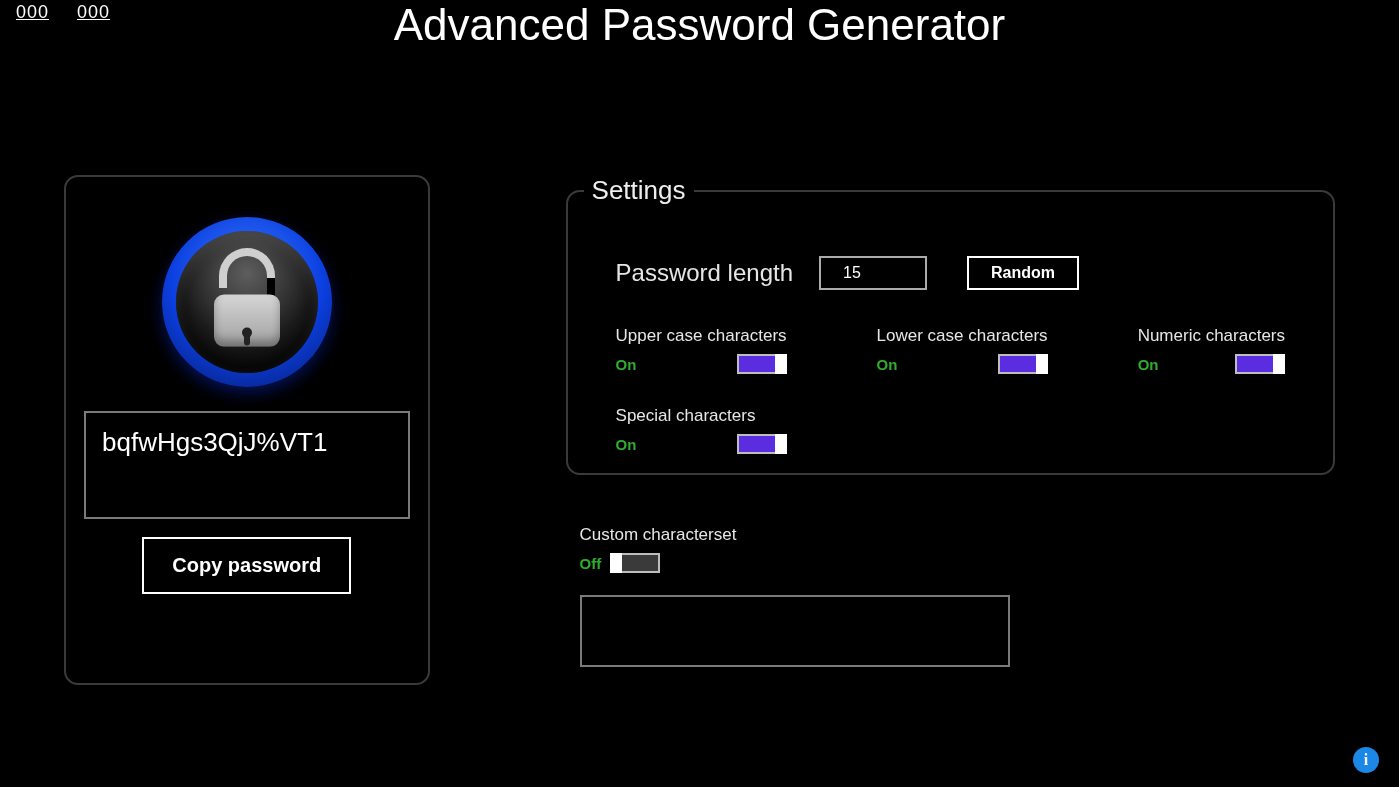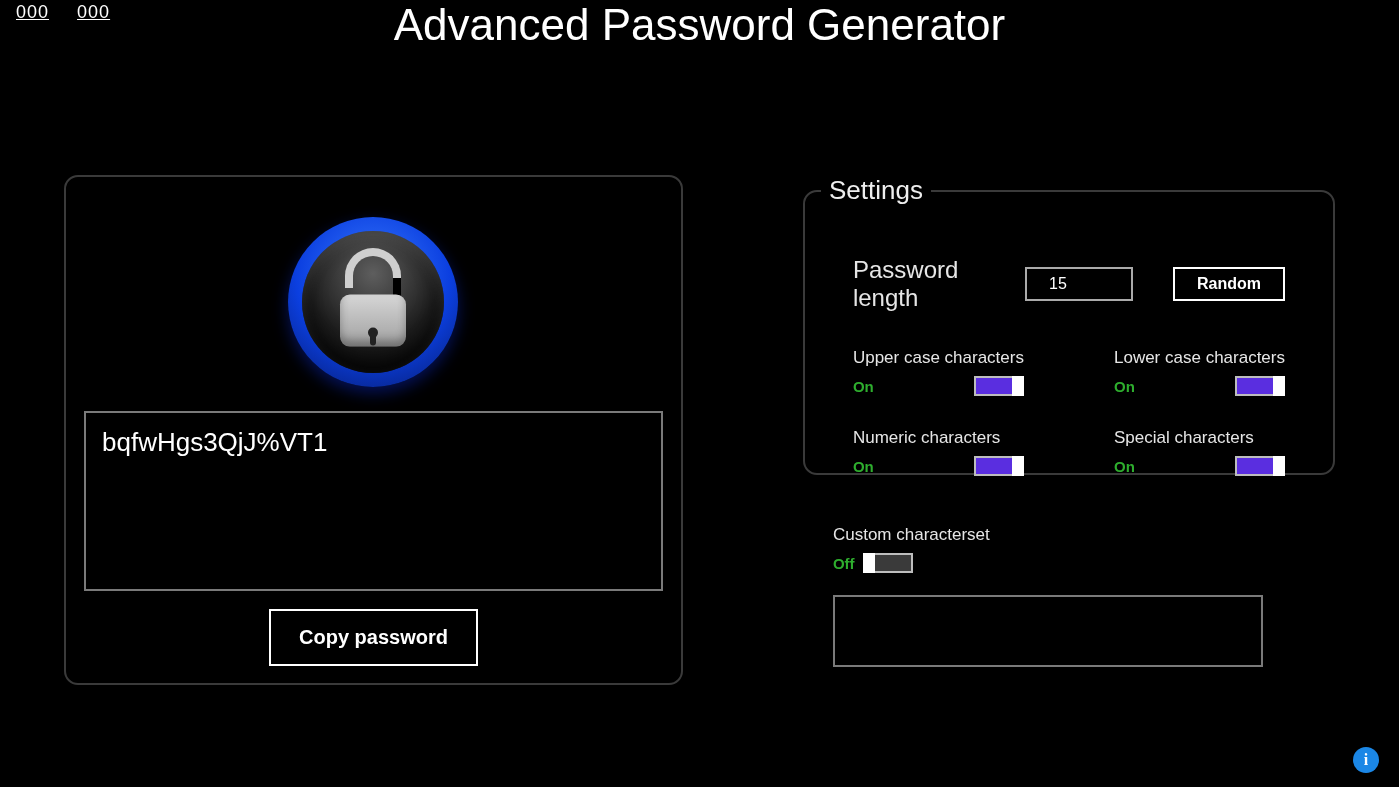--- a/index.html
+++ b/index.html
@@ -3,45 +3,45 @@
 <meta charset="utf-8">
 <style>
   * { box-sizing: border-box; margin: 0; padding: 0; }
   html, body { width: 1399px; height: 787px; background: #000; color: #fff; font-family: "Segoe UI", Arial, sans-serif; overflow: hidden; }
   .topnums { position: absolute; top: 2px; left: 16px; font-size: 18px; font-weight: 300; letter-spacing: 1px; display: flex; gap: 28px; text-decoration: underline; }
   .title { text-align: center; font-size: 44px; font-weight: 300; }
   .panels { display: flex; gap: 120px; margin-top: 125px; padding: 0 64px; }
   fieldset.panel { position: relative; border: 2px solid #3a3a3a; border-radius: 14px; padding: 30px 18px 20px 18px; background: transparent; }
   fieldset.panel > legend { font-size: 26px; font-weight: 300; color: #eee; padding: 0 8px; margin-left: -2px; }
   .panel-left { width: 620px; height: 510px; }
-  .panel-right { width: 530px; height: 300px; }
+  .panel-right { width: 530px; height: 300px; margin-left: 16px; }
 
   
   .lock-wrap { display:flex; justify-content:center; margin-top:10px; margin-bottom:24px; }
   .lock { width: 170px; height: 170px; position: relative; }
   .ring-outer { position:absolute; inset:0; border-radius:50%; background: radial-gradient(circle at 50% 35%, #3a7bff 0%, #0b3fe0 55%, #061a6c 100%); box-shadow: 0 6px 16px rgba(10,40,200,.45); }
   .ring-inner { position:absolute; inset:14px; border-radius:50%; background: radial-gradient(circle at 50% 30%, #5e5e5e 0%, #1d1d1d 55%, #000 100%); box-shadow: inset 0 6px 14px rgba(255,255,255,.15), inset 0 -10px 22px rgba(0,0,0,.8); }
   .lock-body { position:absolute; left:50%; top:52%; transform:translate(-50%,-20%); width:66px; height:52px; border-radius:10px; background:linear-gradient(#d6d6d6,#9f9f9f); box-shadow: inset 0 -6px 8px rgba(0,0,0,.3); }
   .lock-keyhole { position:absolute; left:50%; top:62%; transform:translateX(-50%); width:10px; height:10px; background:#222; border-radius:50%; }
   .lock-keyslot { position:absolute; left:50%; top:70%; transform:translateX(-50%); width:6px; height:14px; background:#222; border-radius:3px; }
   .shackle { position:absolute; left:50%; top:18%; transform:translateX(-50%); width:56px; height:40px; border:8px solid #cfcfcf; border-bottom:none; border-radius:28px 28px 0 0; }
   .shackle::after { content:""; position:absolute; right:-8px; top:22px; width:8px; height:18px; background:#000; }
 
-  .pwd-box { border: 2px solid #7a7a7a; height: 180px; padding: 14px 16px; font-size: 26px; color:#fff; background: transparent; width: 100%; resize: none; overflow: hidden; }
+  .pwd-box { border: 2px solid #7a7a7a; height: 108px; padding: 14px 16px; font-size: 26px; color:#fff; background: transparent; width: 100%; resize: none; overflow: hidden; }
   .copy-row { display:flex; justify-content:center; margin-top: 18px; }
   .btn { border: 2px solid #fff; background: transparent; color:#fff; font-size: 20px; font-weight: 600; padding: 15px 28px; cursor: pointer; }
 
   
   .row { display:flex; align-items:center; gap: 18px; }
   .settings-top { margin: 20px 0 36px 0; padding: 0 30px; }
   .len-label { font-size: 24px; color:#e6e6e6; }
   .len-input { width: 108px; height: 34px; border:2px solid #aaa; background:#000; color:#fff; font-size:16px; padding:4px 22px; margin-left:8px; }
   .random-btn { margin-left: 22px; border:2px solid #fff; background:transparent; color:#fff; font-weight:600; font-size:16px; padding:6px 22px; cursor:pointer; }
 
-  .toggle-grid { display:grid; grid-template-columns: 1fr 1fr; column-gap: 90px; row-gap: 32px; padding: 0 30px; }
+  .toggle-grid { display:grid; grid-template-columns: 1fr 1fr 1fr; column-gap: 90px; row-gap: 32px; padding: 0 30px; }
   .tg { display:flex; flex-direction:column; gap:8px; }
   .tg-row { display:flex; align-items:center; justify-content:space-between; gap: 30px; }
   .tg-label { font-size: 17px; color:#e6e6e6; white-space:nowrap; }
   .tg-state { font-size: 15px; color:#2eae2e; font-weight:600; width:30px; }
 
   .switch { width: 50px; height: 20px; border:2px solid #bdbdbd; position:relative; cursor:pointer; }
   .switch .fill { position:absolute; inset:0; }
   .switch .knob { position:absolute; top:-2px; width:12px; height:20px; background:#fff; }
   .switch.on .fill { background:#5a2ee0; }
   .switch.on .knob { right:-2px; }

